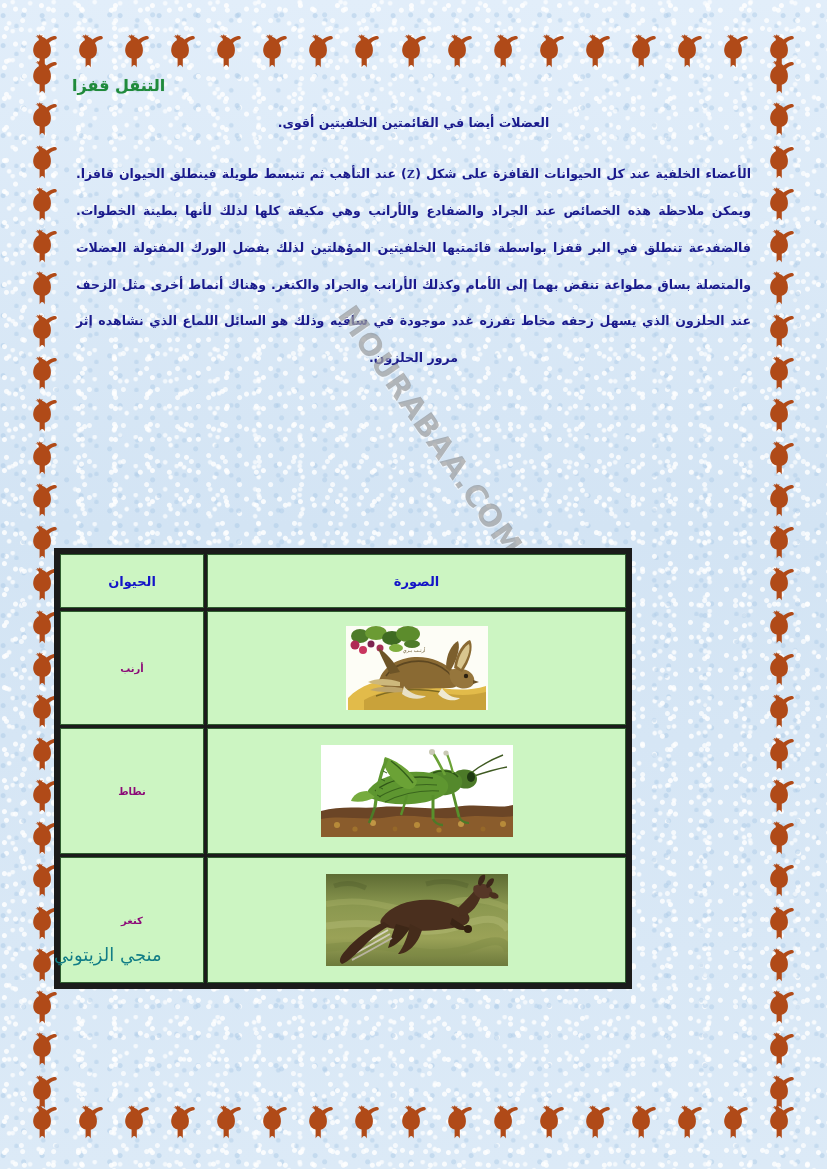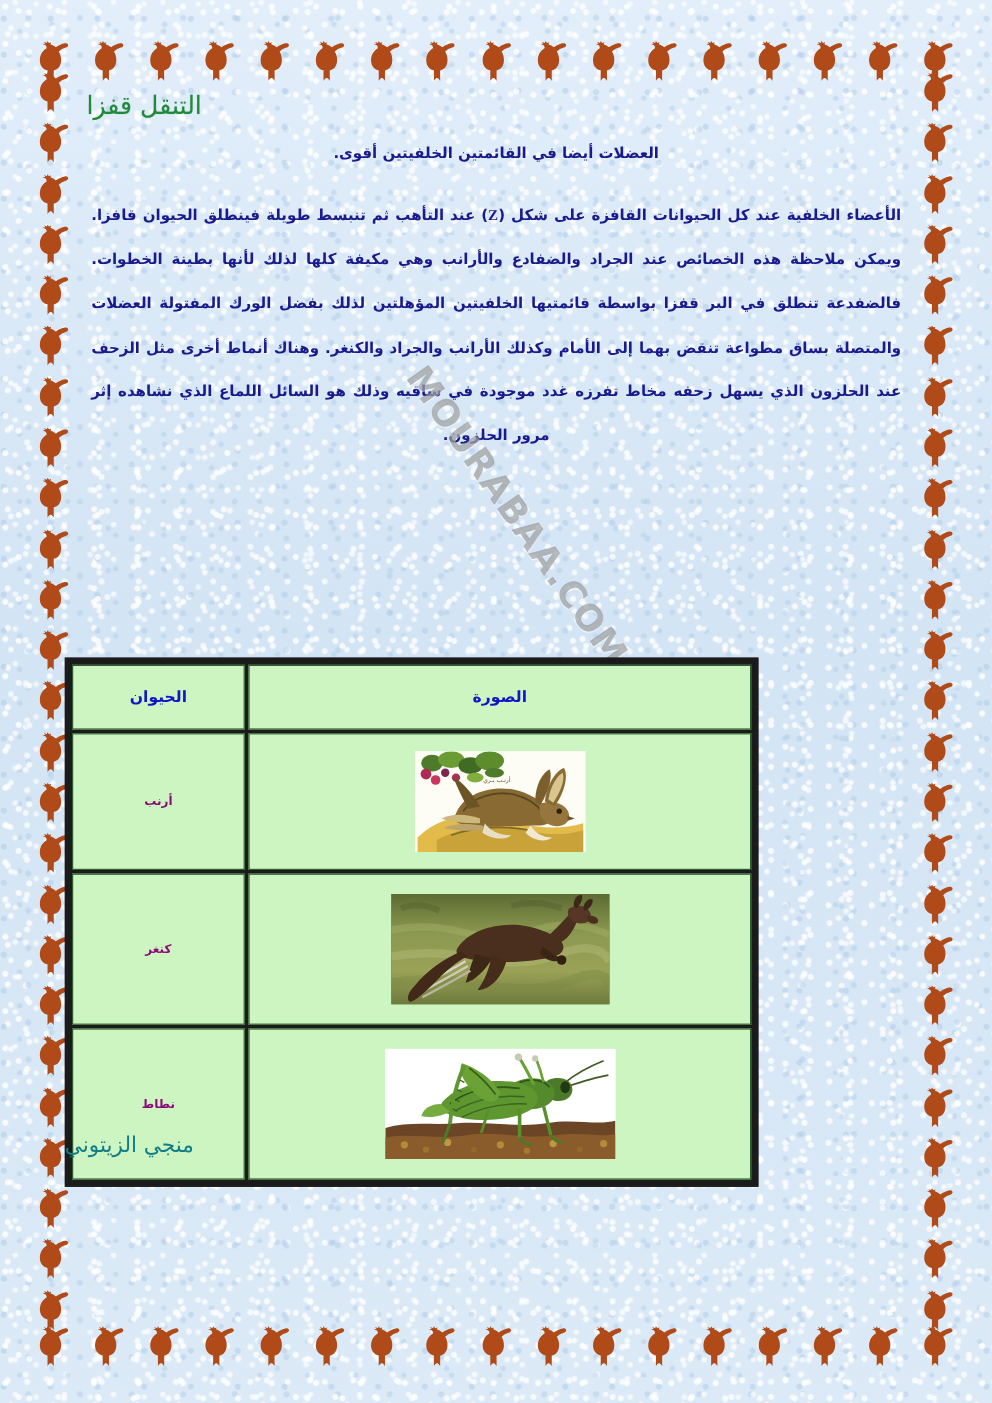--- a/index.html
+++ b/index.html
@@ -46,22 +46,22 @@
   .cat-col.right{right:30px;top:60px;bottom:60px;}
   .cat{width:30px;height:34px;flex:0 0 auto;display:block;}
   .cat svg{display:block;width:30px;height:34px;}
 
   
   .content{position:absolute;left:72px;right:72px;top:62px;bottom:62px;}
 
   .doc-title{
     text-align:left;
     color:#1f8a3c;
-    font-size:21px;
-    font-weight:normal;
+    font-size:16px;
+    font-weight:bold;
     margin:14px 18px 0 0;
     direction:rtl;
     text-shadow:0 0 1px rgba(31,138,60,.35);
   }
 
   .para{
     color:#1a1a8c;
     font-weight:bold;
     font-size:12.5px;
     line-height:2.95;
@@ -635,20 +635,87 @@
                 <path d="M44 48 C 38 36, 34 28, 32 22 C 40 26, 48 36, 54 46 Z" fill="#6d5427"></path>
                 <path d="M58 60 C 62 66, 70 70, 80 70 C 76 74, 64 74, 56 68 Z" fill="#e8e0c6"></path>
                 <path d="M96 62 C 100 68, 106 72, 114 72 C 110 76, 98 75, 92 68 Z" fill="#efe9d2"></path>
 
                 <text x="68" y="26" font-family="DejaVu Sans" font-size="5" fill="#6b5a33" text-anchor="middle">أرنـب بـري</text>
               </svg>
             </div>
           </div>
         </td>
         <td class="name">أرنب</td>
+      </tr>
+
+      <tr class="row row3">
+        <td class="pic">
+          <div class="pic-box">
+            <div class="img-grasshopper">
+              <svg viewBox="0 0 192 92" width="192" height="92" aria-hidden="true">
+                <rect x="0" y="0" width="192" height="92" fill="#ffffff"></rect>
+
+                <path d="M0 66 C 20 60, 40 64, 60 62 C 84 60, 110 66, 134 62 C 158 58, 176 64, 192 60 L192 92 L0 92 Z" fill="#6b4526"></path>
+                <path d="M0 74 C 22 70, 44 76, 68 72 C 92 68, 116 76, 142 72 C 164 69, 178 74, 192 71 L192 92 L0 92 Z" fill="#8a5c2c"></path>
+                <g opacity=".75">
+                  <circle cx="16" cy="80" r="3" fill="#c79a3e"></circle>
+                  <circle cx="34" cy="84" r="2.6" fill="#a87a2e"></circle>
+                  <circle cx="52" cy="78" r="3" fill="#d2a84c"></circle>
+                  <circle cx="74" cy="84" r="2.4" fill="#9a6c28"></circle>
+                  <circle cx="96" cy="80" r="3" fill="#c79a3e"></circle>
+                  <circle cx="118" cy="85" r="2.6" fill="#b2832f"></circle>
+                  <circle cx="140" cy="79" r="3" fill="#d2a84c"></circle>
+                  <circle cx="162" cy="84" r="2.5" fill="#9a6c28"></circle>
+                  <circle cx="182" cy="79" r="3" fill="#c79a3e"></circle>
+                </g>
+
+                <path d="M150 28 C 160 20, 172 14, 182 10" stroke="#3f5a22" stroke-width="1.4" fill="none"></path>
+                <path d="M150 32 C 162 28, 174 24, 186 22" stroke="#3f5a22" stroke-width="1.4" fill="none"></path>
+
+                <path d="M136 26 C 146 22, 156 26, 156 34 C 156 42, 146 46, 138 42 C 132 38, 130 30, 136 26 Z" fill="#4c7a28"></path>
+                <ellipse cx="150" cy="32" rx="4" ry="5" fill="#1f3a12"></ellipse>
+
+                <path d="M108 28 C 120 22, 134 24, 140 32 C 144 40, 138 48, 126 50 C 114 52, 104 44, 106 36 Z" fill="#54892c"></path>
+                <path d="M112 28 C 122 24, 132 26, 137 32" stroke="#2e5416" stroke-width="1.4" fill="none"></path>
+
+                <path d="M48 44 C 60 30, 86 24, 110 28 C 124 31, 130 38, 126 46 C 120 56, 92 62, 66 58 C 52 55, 42 52, 48 44 Z" fill="#5e9630"></path>
+                <path d="M54 46 C 68 34, 92 30, 112 33" stroke="#2f5517" stroke-width="1.4" fill="none"></path>
+                <path d="M58 52 C 74 42, 96 38, 116 40" stroke="#3a661d" stroke-width="1.2" fill="none"></path>
+                <path d="M64 57 C 80 49, 100 45, 118 46" stroke="#3a661d" stroke-width="1.1" fill="none"></path>
+
+                <path d="M46 46 C 38 46, 32 50, 30 56 C 38 58, 48 56, 54 52 Z" fill="#76ab3e"></path>
+
+                <path d="M96 36 C 88 24, 76 16, 64 12 C 60 18, 66 30, 78 40 C 86 46, 94 46, 96 36 Z" fill="#6ba236"></path>
+                <path d="M70 16 C 78 22, 86 30, 92 38" stroke="#34601a" stroke-width="1.4" fill="none"></path>
+
+                <path d="M66 14 C 60 26, 56 44, 54 62" stroke="#5e9630" stroke-width="3.2" fill="none"></path>
+                <path d="M54 62 C 52 68, 50 74, 48 78" stroke="#4c7a28" stroke-width="2.6" fill="none"></path>
+
+                <g stroke="#33601a" stroke-width="1">
+                  <path d="M62 26 l4 2"></path>
+                    <path d="M60 34 l4 2"></path>
+                    <path d="M58 42 l4 2"></path>
+                    <path d="M56 50 l4 2"></path>
+                </g>
+
+                <path d="M112 50 C 112 58, 112 66, 112 74" stroke="#58902c" stroke-width="3" fill="none"></path>
+                <path d="M112 74 C 114 78, 118 80, 122 80" stroke="#4c7a28" stroke-width="2.4" fill="none"></path>
+                <path d="M132 48 C 134 56, 136 64, 138 72" stroke="#58902c" stroke-width="2.8" fill="none"></path>
+                <path d="M138 72 C 140 76, 144 78, 148 78" stroke="#4c7a28" stroke-width="2.2" fill="none"></path>
+                <path d="M86 50 C 84 58, 82 64, 80 70" stroke="#58902c" stroke-width="2.4" fill="none"></path>
+
+                <path d="M124 30 C 120 22, 116 14, 112 8" stroke="#6ba236" stroke-width="2.6" fill="none"></path>
+                <circle cx="111" cy="7" r="3" fill="#c9c9b4"></circle>
+                <path d="M132 28 C 130 20, 128 14, 126 9" stroke="#6ba236" stroke-width="2.2" fill="none"></path>
+                <circle cx="125" cy="8" r="2.6" fill="#c9c9b4"></circle>
+              </svg>
+            </div>
+          </div>
+        </td>
+        <td class="name">نطاط</td>
       </tr>
 
       <tr class="row row2">
         <td class="pic">
           <div class="pic-box">
             <div class="img-kangaroo">
               <svg viewBox="0 0 182 92" width="182" height="92" aria-hidden="true">
                 <defs>
                   <linearGradient id="gfield" x1="0" y1="0" x2="0" y2="1">
                     <stop offset="0%" stop-color="#5d6b33"></stop>
@@ -690,84 +757,17 @@
                 <path d="M64 60 C 50 68, 36 76, 24 82" stroke="#cfcab6" stroke-width="2" fill="none"></path>
                 <path d="M66 64 C 52 72, 38 80, 26 86" stroke="#b9b4a0" stroke-width="2" fill="none"></path>
 
                 <path d="M58 48 C 44 54, 30 64, 20 76 C 14 82, 12 88, 16 90 C 22 88, 30 80, 40 70 C 50 60, 58 54, 64 52 Z" fill="#42291a"></path>
               </svg>
             </div>
           </div>
         </td>
         <td class="name">كنغر</td>
       </tr>
-
-      <tr class="row row3">
-        <td class="pic">
-          <div class="pic-box">
-            <div class="img-grasshopper">
-              <svg viewBox="0 0 192 92" width="192" height="92" aria-hidden="true">
-                <rect x="0" y="0" width="192" height="92" fill="#ffffff"></rect>
-
-                <path d="M0 66 C 20 60, 40 64, 60 62 C 84 60, 110 66, 134 62 C 158 58, 176 64, 192 60 L192 92 L0 92 Z" fill="#6b4526"></path>
-                <path d="M0 74 C 22 70, 44 76, 68 72 C 92 68, 116 76, 142 72 C 164 69, 178 74, 192 71 L192 92 L0 92 Z" fill="#8a5c2c"></path>
-                <g opacity=".75">
-                  <circle cx="16" cy="80" r="3" fill="#c79a3e"></circle>
-                  <circle cx="34" cy="84" r="2.6" fill="#a87a2e"></circle>
-                  <circle cx="52" cy="78" r="3" fill="#d2a84c"></circle>
-                  <circle cx="74" cy="84" r="2.4" fill="#9a6c28"></circle>
-                  <circle cx="96" cy="80" r="3" fill="#c79a3e"></circle>
-                  <circle cx="118" cy="85" r="2.6" fill="#b2832f"></circle>
-                  <circle cx="140" cy="79" r="3" fill="#d2a84c"></circle>
-                  <circle cx="162" cy="84" r="2.5" fill="#9a6c28"></circle>
-                  <circle cx="182" cy="79" r="3" fill="#c79a3e"></circle>
-                </g>
-
-                <path d="M150 28 C 160 20, 172 14, 182 10" stroke="#3f5a22" stroke-width="1.4" fill="none"></path>
-                <path d="M150 32 C 162 28, 174 24, 186 22" stroke="#3f5a22" stroke-width="1.4" fill="none"></path>
-
-                <path d="M136 26 C 146 22, 156 26, 156 34 C 156 42, 146 46, 138 42 C 132 38, 130 30, 136 26 Z" fill="#4c7a28"></path>
-                <ellipse cx="150" cy="32" rx="4" ry="5" fill="#1f3a12"></ellipse>
-
-                <path d="M108 28 C 120 22, 134 24, 140 32 C 144 40, 138 48, 126 50 C 114 52, 104 44, 106 36 Z" fill="#54892c"></path>
-                <path d="M112 28 C 122 24, 132 26, 137 32" stroke="#2e5416" stroke-width="1.4" fill="none"></path>
-
-                <path d="M48 44 C 60 30, 86 24, 110 28 C 124 31, 130 38, 126 46 C 120 56, 92 62, 66 58 C 52 55, 42 52, 48 44 Z" fill="#5e9630"></path>
-                <path d="M54 46 C 68 34, 92 30, 112 33" stroke="#2f5517" stroke-width="1.4" fill="none"></path>
-                <path d="M58 52 C 74 42, 96 38, 116 40" stroke="#3a661d" stroke-width="1.2" fill="none"></path>
-                <path d="M64 57 C 80 49, 100 45, 118 46" stroke="#3a661d" stroke-width="1.1" fill="none"></path>
-
-                <path d="M46 46 C 38 46, 32 50, 30 56 C 38 58, 48 56, 54 52 Z" fill="#76ab3e"></path>
-
-                <path d="M96 36 C 88 24, 76 16, 64 12 C 60 18, 66 30, 78 40 C 86 46, 94 46, 96 36 Z" fill="#6ba236"></path>
-                <path d="M70 16 C 78 22, 86 30, 92 38" stroke="#34601a" stroke-width="1.4" fill="none"></path>
-
-                <path d="M66 14 C 60 26, 56 44, 54 62" stroke="#5e9630" stroke-width="3.2" fill="none"></path>
-                <path d="M54 62 C 52 68, 50 74, 48 78" stroke="#4c7a28" stroke-width="2.6" fill="none"></path>
-
-                <g stroke="#33601a" stroke-width="1">
-                  <path d="M62 26 l4 2"></path>
-                    <path d="M60 34 l4 2"></path>
-                    <path d="M58 42 l4 2"></path>
-                    <path d="M56 50 l4 2"></path>
-                </g>
-
-                <path d="M112 50 C 112 58, 112 66, 112 74" stroke="#58902c" stroke-width="3" fill="none"></path>
-                <path d="M112 74 C 114 78, 118 80, 122 80" stroke="#4c7a28" stroke-width="2.4" fill="none"></path>
-                <path d="M132 48 C 134 56, 136 64, 138 72" stroke="#58902c" stroke-width="2.8" fill="none"></path>
-                <path d="M138 72 C 140 76, 144 78, 148 78" stroke="#4c7a28" stroke-width="2.2" fill="none"></path>
-                <path d="M86 50 C 84 58, 82 64, 80 70" stroke="#58902c" stroke-width="2.4" fill="none"></path>
-
-                <path d="M124 30 C 120 22, 116 14, 112 8" stroke="#6ba236" stroke-width="2.6" fill="none"></path>
-                <circle cx="111" cy="7" r="3" fill="#c9c9b4"></circle>
-                <path d="M132 28 C 130 20, 128 14, 126 9" stroke="#6ba236" stroke-width="2.2" fill="none"></path>
-                <circle cx="125" cy="8" r="2.6" fill="#c9c9b4"></circle>
-              </svg>
-            </div>
-          </div>
-        </td>
-        <td class="name">نطاط</td>
-      </tr>
     </tbody>
   </table>
 </div>
 
 <div class="credit">منجي الزيتوني</div>
 
 </body></html>

